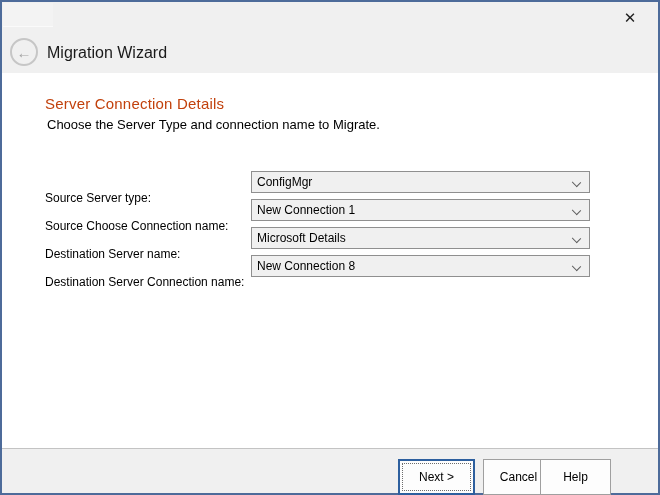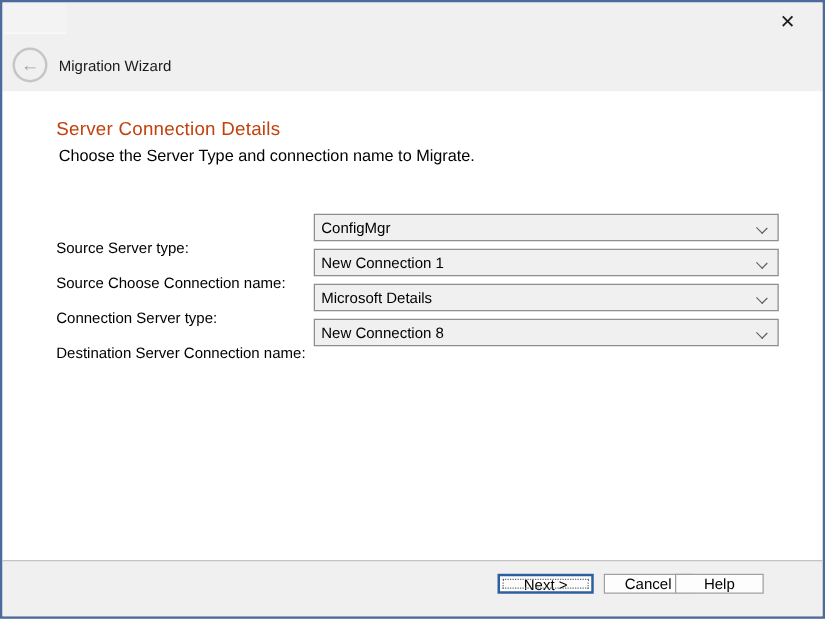--- a/index.html
+++ b/index.html
@@ -29,21 +29,21 @@
   .wiz-header { position:absolute; left:0; top:30px; width:100%; height:41px; background:#f0f0f0; }
   .back-btn {
     position:absolute; left:8px; top:6px; width:28px; height:28px;
     border:2px solid #c6c6c6; border-radius:50%;
     display:flex; align-items:center; justify-content:center;
     color:#a3a3a3; font-size:15px; line-height:1; background:transparent;
   }
   .wiz-title {
     position:absolute; left:45px; top:0; height:41px;
     display:flex; align-items:center;
-    font-size:12px; color:#1a1a1a;
+    font-size:16px; color:#1a1a1a;
   }
 
   
   .content {
     position:absolute; left:0; top:71px; width:656px; height:375px;
     background:#ffffff;
   }
   .page-heading {
     position:absolute; left:43px; top:22px;
     font-size:15px; font-weight:normal; color:#c2410c; letter-spacing:0.2px;
@@ -51,38 +51,38 @@
   .page-desc {
     position:absolute; left:45px; top:44px;
     font-size:13px; color:#000000;
   }
   .form-row { position:absolute; left:0; width:100%; height:22px; }
   .form-row .field-label {
     position:absolute; left:43px; top:16px; height:22px; line-height:22px;
     font-size:12px; color:#000000;
   }
   .combo {
-    position:absolute; left:249px; top:0; width:372px; height:22px;
+    position:absolute; left:249px; top:0; width:339px; height:22px;
     background:#f0f0f0; border:1px solid #8f8f8f;
     display:flex; align-items:center; padding-left:5px;
     font-size:12px; color:#000000; cursor:default;
   }
   .combo .chevron {
     position:absolute; right:9px; top:7px; width:7px; height:7px;
     border-right:1px solid #5f5f5f; border-bottom:1px solid #5f5f5f;
     transform:rotate(45deg) scale(1,0.9);
   }
 
   
   .footer {
     position:absolute; left:0; bottom:0; width:656px; height:45px;
     background:#f0f0f0; border-top:1px solid #c3c3c3;
   }
   .btn {
-    position:absolute; top:10px; height:16px;
+    position:absolute; top:10px; height:36px;
     background:#fdfdfd; border:1px solid #9f9f9f;
     font-family:"Liberation Sans", sans-serif; font-size:12px; color:#000000;
     cursor:default;
   }
   .btn-next { left:396px; width:77px; border:2px solid #2d5f9e; }
   .btn-next .focus-rect {
     position:absolute; left:2px; top:2px; right:2px; bottom:2px;
     border:1px dotted #6d6d6d; pointer-events:none;
   }
   .btn-cancel { left:481px; width:71px; }
@@ -119,21 +119,21 @@
 
     <div class="form-row" style="top:126px;">
       <span class="field-label">Source Choose Connection name:</span>
       <div class="combo">
         <span>New Connection 1</span>
         <span class="chevron"></span>
       </div>
     </div>
 
     <div class="form-row" style="top:154px;">
-      <span class="field-label">Connection Server type:</span>
+      <span class="field-label">Destination Server name:</span>
       <div class="combo">
         <span>Microsoft Details</span>
         <span class="chevron"></span>
       </div>
     </div>
 
     <div class="form-row" style="top:182px;">
       <span class="field-label">Destination Server Connection name:</span>
       <div class="combo">
         <span>New Connection 8</span>

